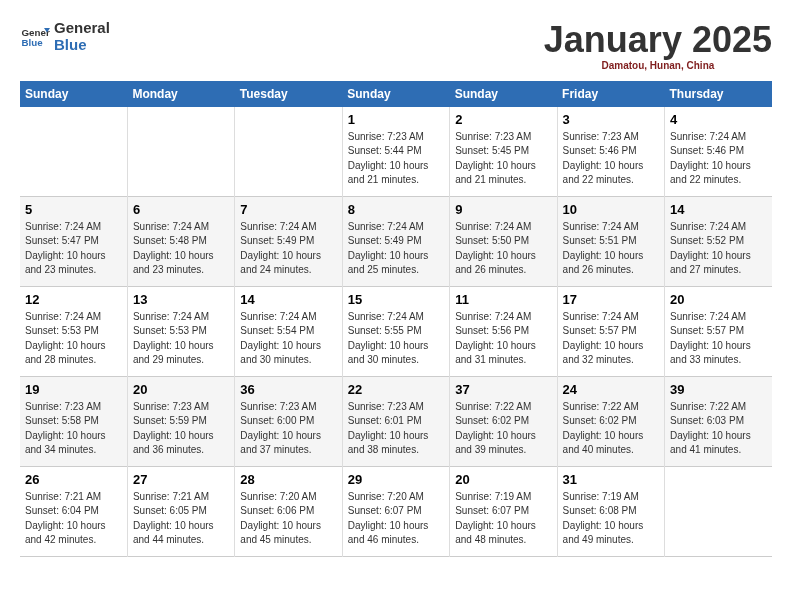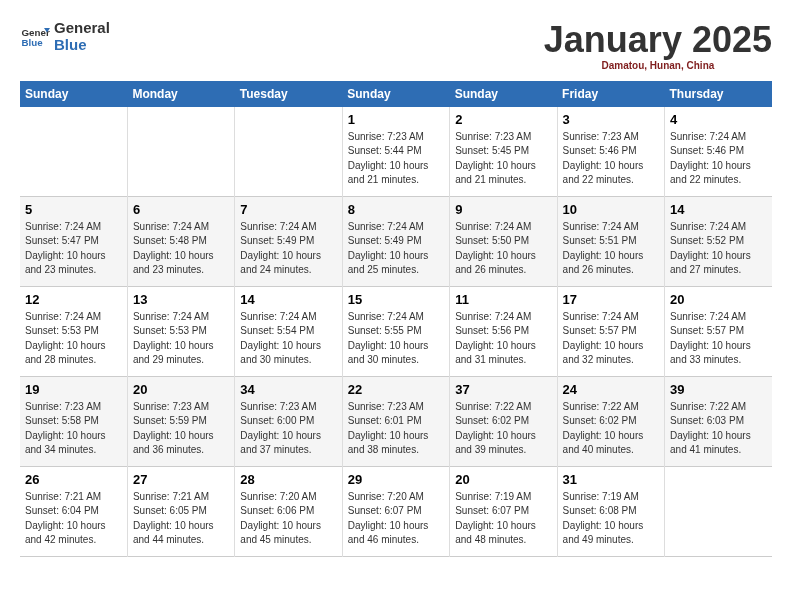--- a/index.html
+++ b/index.html
@@ -238,21 +238,21 @@
 Sunset: 5:58 PM
 Daylight: 10 hours and 34 minutes.</div>
         </td>
         <td>
           <span class="day-number">20</span>
           <div class="day-info" style="white-space: pre-line;">Sunrise: 7:23 AM
 Sunset: 5:59 PM
 Daylight: 10 hours and 36 minutes.</div>
         </td>
         <td>
-          <span class="day-number">34</span>
+          <span class="day-number">36</span>
           <div class="day-info" style="white-space: pre-line;">Sunrise: 7:23 AM
 Sunset: 6:00 PM
 Daylight: 10 hours and 37 minutes.</div>
         </td>
         <td>
           <span class="day-number">22</span>
           <div class="day-info" style="white-space: pre-line;">Sunrise: 7:23 AM
 Sunset: 6:01 PM
 Daylight: 10 hours and 38 minutes.</div>
         </td>

